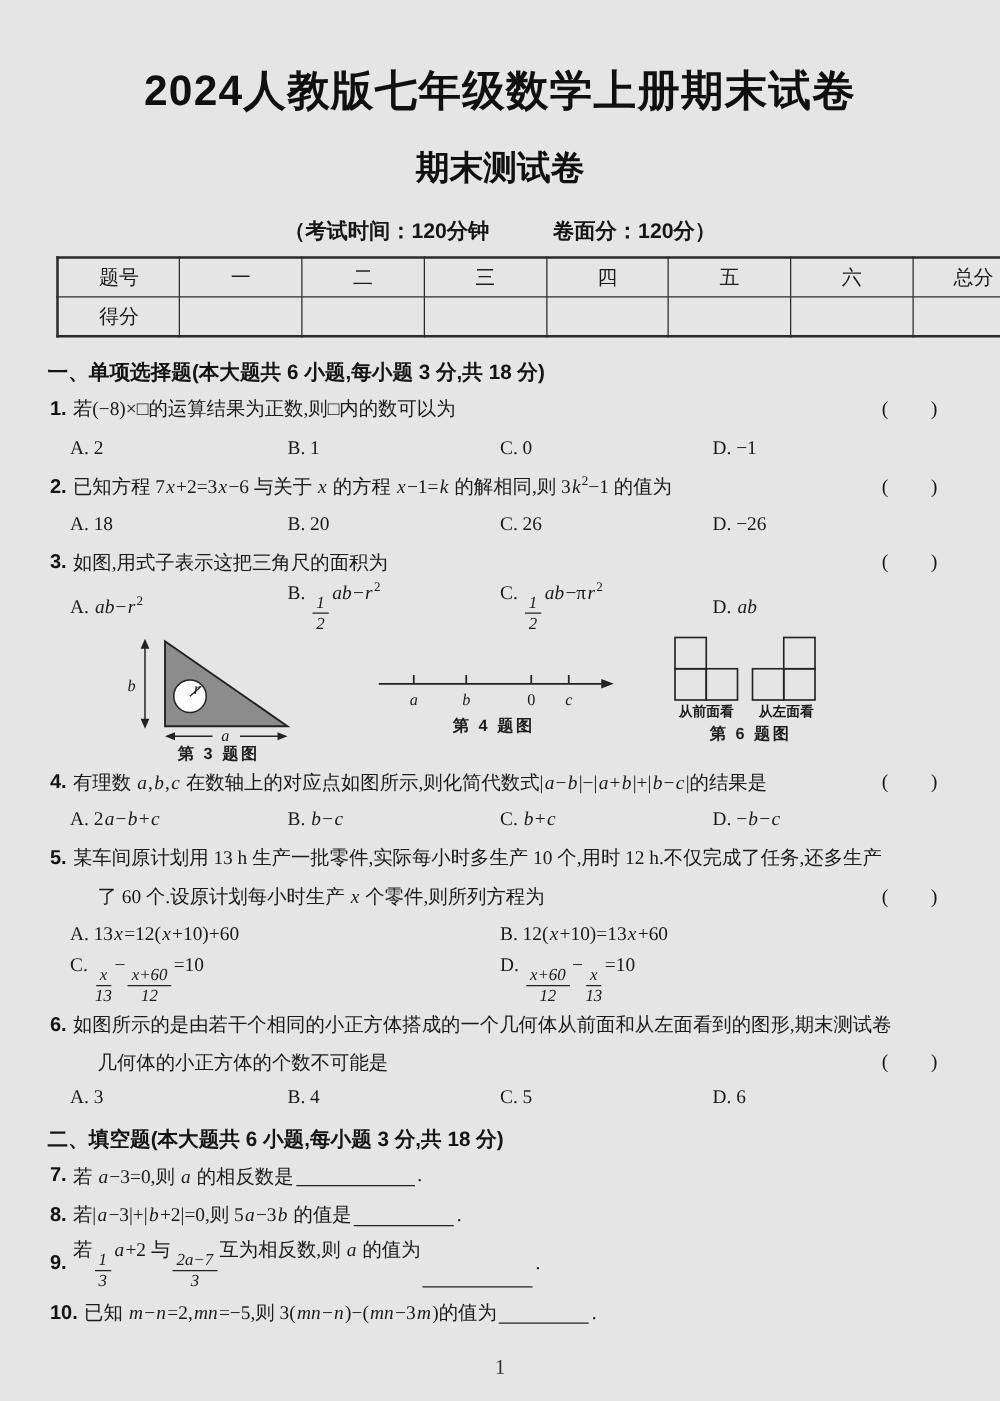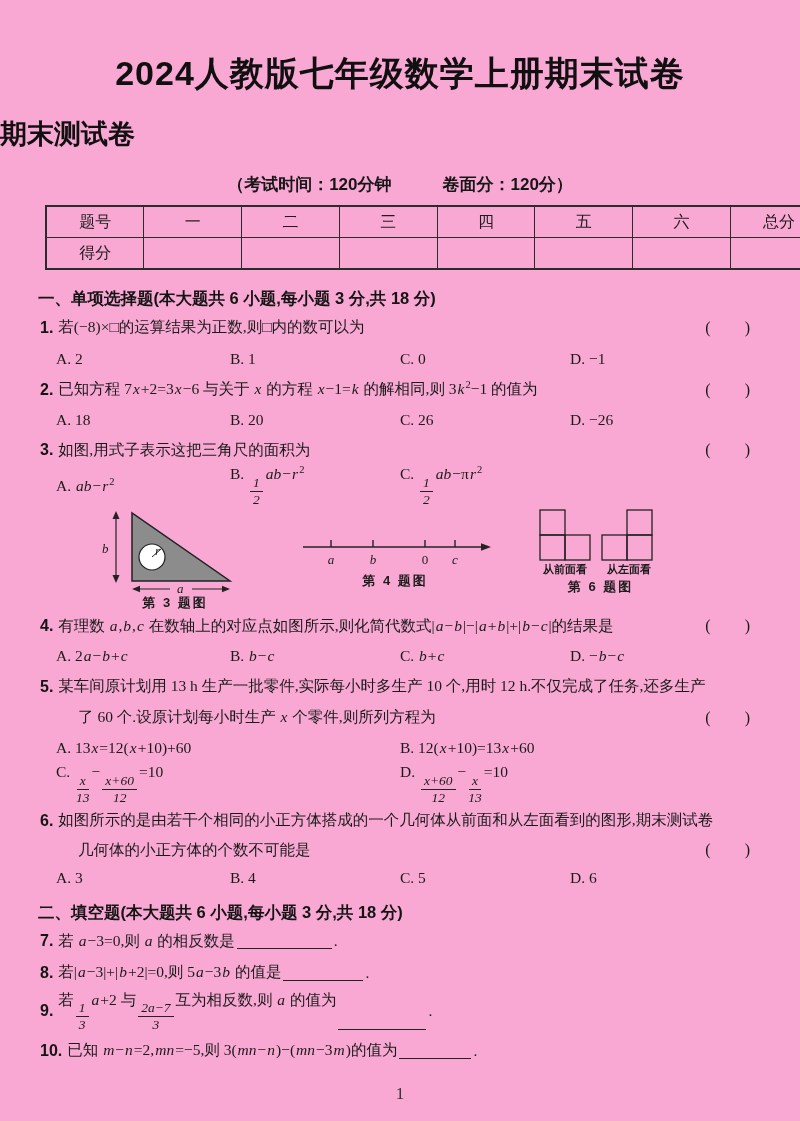--- a/index.html
+++ b/index.html
@@ -1,28 +1,28 @@
 <!DOCTYPE html>
 <html><head>
 <meta charset="utf-8">
 <style>
   html,body{margin:0;padding:0;background:#ffffff;}
   .page{
     position:relative;width:800px;height:1121px;margin:0 auto;
-    background:#f9a8d4;color:#1d1d1d;overflow:hidden;
+    background:#e5e5e5;color:#1d1d1d;overflow:hidden;
     font-family:"Liberation Serif","DejaVu Serif",serif;font-size:16px;
   }
   
   .title{
     margin-top:50px;text-align:center;font-size:34px;line-height:46px;
     font-weight:bold;font-family:"Liberation Sans","DejaVu Sans",sans-serif;
     letter-spacing:1px;color:#101010;
   }
   .subtitle{
-    margin-top:20px;text-align:left;font-size:27px;line-height:36px;
+    margin-top:20px;text-align:center;font-size:27px;line-height:36px;
     font-weight:bold;font-family:"Liberation Sans","DejaVu Sans",sans-serif;color:#101010;
   }
   .exam-info{
     margin-top:22px;text-align:center;font-size:17px;line-height:22px;
     font-weight:bold;font-family:"Liberation Sans","DejaVu Sans",sans-serif;color:#161616;
   }
   
   table.score-table{
     margin:9px 0 0 45px;width:784px;border-collapse:collapse;table-layout:fixed;
     font-family:Liberation Mono, monospace;font-size:16px;color:#1c1c1c;
@@ -164,20 +164,21 @@
     <span class="qtext">如图,用式子表示这把三角尺的面积为</span>
     <span class="bracket">
         <span>(</span>
         <span>)</span>
       </span>
   </div>
   <div class="opts opts4 h42">
     <span class="opt">A. <span class="v">ab</span>−<span class="v">r</span><sup>2</sup></span>
     <span class="opt">B. <span class="frac"><span class="fnum">1</span><span class="fden">2</span></span><span class="v">ab</span>−<span class="v">r</span><sup>2</sup></span>
     <span class="opt">C. <span class="frac"><span class="fnum">1</span><span class="fden">2</span></span><span class="v">ab</span>−π<span class="v">r</span><sup>2</sup></span>
+    <span class="opt">D. <span class="v">ab</span></span>
   </div>
 
   <div class="figures">
 
     <div class="fig" style="left:100px;top:0;width:150px;">
       <svg width="150" height="86">
         <polygon points="32,6 32,74 130,74" fill="#8c8c8c" stroke="#222" stroke-width="1.5"></polygon>
         <circle cx="52" cy="50" r="13" fill="#ffffff" stroke="#222" stroke-width="1.2"></circle>
         <line x1="52" y1="50" x2="61" y2="42" stroke="#222" stroke-width="1"></line>
         <text x="55" y="48" class="svg-var">r</text>

